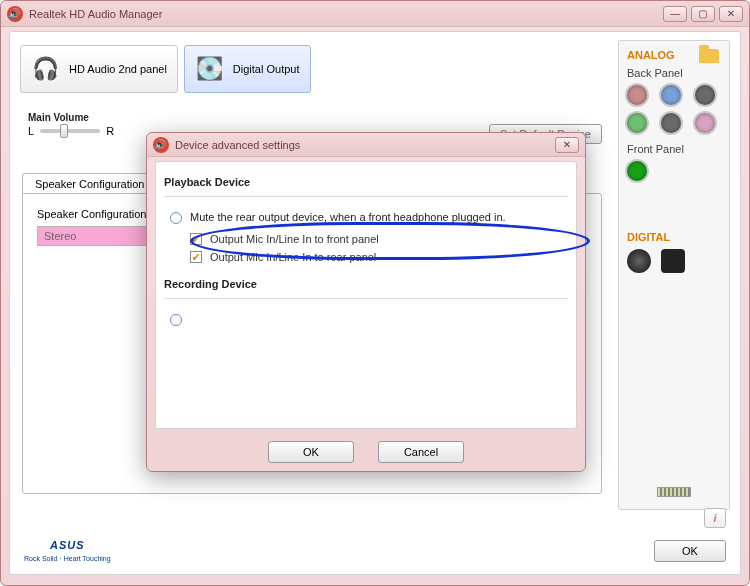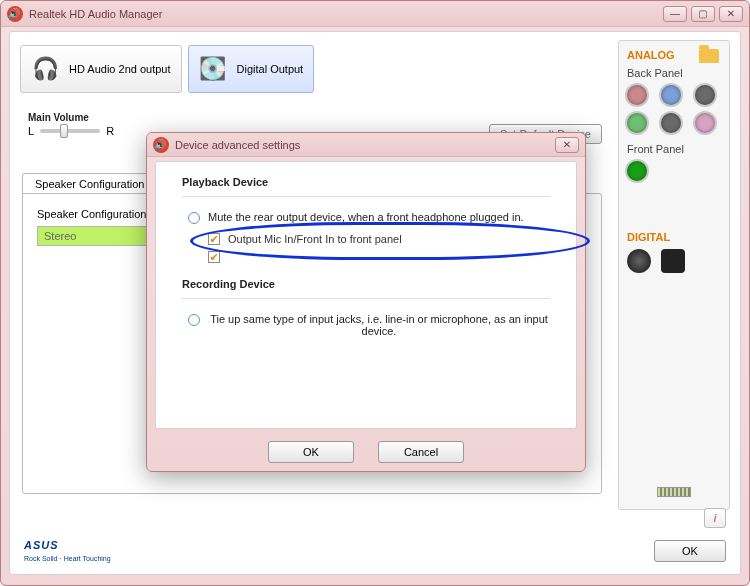--- a/index.html
+++ b/index.html
@@ -36,48 +36,48 @@
   .volrow { position:absolute; left:18px; top:80px; right:138px; height:34px; }
   .vol-label { font-weight:bold; font-size:10px; color:#222; }
   .slider-wrap { display:flex; align-items:center; gap:6px; margin-top:2px;}
   .slider-track { width:60px;height:4px;background:#c8c8c8;border-radius:2px;position:relative;}
   .slider-thumb { position:absolute; top:-5px; left:20px; width:8px;height:14px;background:linear-gradient(#fff,#dcdcdc);border:1px solid #999;border-radius:2px;}
   .def-btn { position:absolute; right:0; top:12px; padding:3px 10px; border:1px solid #999; background:linear-gradient(#fefefe,#e6e6e6); border-radius:3px; color:#666;}
 
   .spk-tabbar { position:absolute; left:12px; top:140px; right:138px; height:22px;}
   .spk-tab { display:inline-block; padding:4px 12px; border:1px solid #bbb; border-bottom:1px solid #fff; border-radius:3px 3px 0 0; background:#fff; position:relative; top:1px;}
   .spk-body { position:absolute; left:12px; right:138px; top:161px; bottom:80px; border:1px solid #bbb; border-radius:0 3px 3px 3px; background:#fff; padding:14px;}
-  .combo { width:130px; height:20px; border:1px solid #b6b6b6; background:#bef264; padding:2px 6px; display:flex; align-items:center; justify-content:space-between; color:#666;}
+  .combo { width:130px; height:20px; border:1px solid #b6b6b6; background:#f9a8d4; padding:2px 6px; display:flex; align-items:center; justify-content:space-between; color:#666;}
 
   
   .rpanel { position:absolute; right:10px; top:8px; width:112px; bottom:64px; border:1px solid #d3d3d3; border-radius:3px; background:#f6f6f6; padding:8px;}
   .rpanel h4 { margin:0 0 4px 0; font-size:11px; font-weight:bold; color:#dd7a00;}
   .rpanel .sub { color:#444; margin:6px 0 6px 0; }
   .jacks { display:flex; flex-wrap:wrap; gap:8px 14px; margin-bottom:10px;}
   .jack { width:20px;height:20px;border-radius:50%; box-shadow: inset 0 0 4px rgba(0,0,0,.4), 0 0 0 2px #c9c9c9;}
   .digital-row { display:flex; gap:10px; margin-top:6px;}
   .dig { width:24px;height:24px;border-radius:50%;background:radial-gradient(#666,#111);}
   .dig.sq{border-radius:4px;background:#222;}
   .folder { width:20px;height:14px;background:#f2c24c;border-radius:2px 2px 0 0; position:absolute; right:10px; top:8px;}
   .folder:before{content:"";position:absolute;top:-4px;left:0;width:10px;height:4px;background:#f2c24c;border-radius:2px 2px 0 0;}
 
-  .asus { position:absolute; left:14px; bottom:12px; color:#003a8c; font-weight:bold; font-style:italic; font-size:22px; letter-spacing:1px;}
+  .asus { position:absolute; left:14px; bottom:12px; color:#003a8c; font-weight:bold; font-style:italic; font-size:22px; letter-spacing:1px;text-align:center;}
   .asus small{display:block;font-size:7px;font-style:normal;letter-spacing:0;font-weight:normal;color:#003a8c;}
   .info-btn { position:absolute; right:14px; bottom:46px; width:22px;height:20px;border:1px solid #bbb;border-radius:3px;background:linear-gradient(#fff,#eee);display:flex;align-items:center;justify-content:center;color:#c77; font-style:italic; font-weight:bold; cursor:pointer;}
   .ok-main { position:absolute; right:14px; bottom:12px; width:72px;height:22px;border:1px solid #999;border-radius:3px;background:linear-gradient(#fefefe,#e4e4e4);cursor:pointer;}
 
   
   .dlg {
     position:absolute; left:146px; top:132px; width:440px; height:340px;
     border:1px solid #b47e82; border-radius:6px;
     background: linear-gradient(#f4dddf,#efd3d5);
     box-shadow: 0 6px 24px rgba(0,0,0,.35);
   }
   .dlg .titlebar { height:24px; border-radius:6px 6px 0 0;}
-  .dlg-body { position:absolute; left:8px; right:8px; top:28px; bottom:42px; background:#fff; border:1px solid #d8cfd0; border-radius:3px; padding:10px 26px; overflow:hidden;}
+  .dlg-body { position:absolute; left:8px; right:8px; top:28px; bottom:42px; background:#fff; border:1px solid #d8cfd0; border-radius:3px; padding:10px 8px; overflow:hidden;}
   .group-title { font-weight:bold; color:#222; margin:4px 0 8px 0;}
   .hr { height:1px;background:#ddd;margin:2px 0 10px 0;}
   .radio-row { display:flex; align-items:flex-start; gap:8px; padding:4px 0 6px 6px; color:#222;text-align:center;}
   .radio { width:12px;height:12px;border:1px solid #6a8ec8;border-radius:50%;background:#fff;flex:none;margin-top:1px;position:relative;}
   .radio.sel:after{content:"";position:absolute;inset:2px;border-radius:50%;background:#3b78d8;}
   .cb-row { display:flex; align-items:center; gap:8px; padding:3px 0 3px 26px; color:#333;}
   .cb { width:12px;height:12px;border:1px solid #8a8a8a;background:#fff;display:flex;align-items:center;justify-content:center;color:#e68a00;font-size:11px;line-height:1;}
   .dlg-footer { position:absolute; left:0;right:0;bottom:8px; display:flex; justify-content:center; gap:24px;}
   .dlg-btn { width:86px;height:22px;border:1px solid #999;border-radius:3px;background:linear-gradient(#fefefe,#e4e4e4);cursor:pointer;}
 
@@ -94,21 +94,21 @@
     <span class="tb-btn">—</span>
     <span class="tb-btn">▢</span>
     <span class="tb-btn">✕</span>
   </div>
 
   <div class="client">
 
     <div class="toprow">
       <div class="devtab">
         <span class="tab-icn">🎧</span>
-        <span>HD Audio 2nd output</span>
+        <span>HD Audio 2nd panel</span>
       </div>
       <div class="devtab active">
         <span class="tab-icn">💽</span>
         <span>Digital Output</span>
       </div>
     </div>
 
     <a class="advlink">Device advanced settings</a>
 
     <div class="volrow">
@@ -183,32 +183,32 @@
     <div class="hr"></div>
 
     <label class="radio-row">
       <span class="radio"></span>
       <span>Mute the rear output device, when a front headphone plugged in.</span>
     </label>
 
 
     <label class="cb-row">
       <span class="cb">✔</span>
-      <span>Output Mic In/Front In to front panel</span>
+      <span>Output Mic In/Line In to front panel</span>
     </label>
     <label class="cb-row">
       <span class="cb">✔</span>
+      <span>Output Mic In/Line In to rear panel</span>
     </label>
 
     <div class="group-title" style="margin-top:12px;">Recording Device</div>
     <div class="hr"></div>
 
     <label class="radio-row">
       <span class="radio"></span>
-      <span>Tie up same type of input jacks, i.e. line-in or microphone, as an input device.</span>
     </label>
   </div>
 
   <div class="dlg-footer">
     <button class="dlg-btn">OK</button>
     <button class="dlg-btn">Cancel</button>
   </div>
 </div>
 
 <div class="circle-annot"></div>

